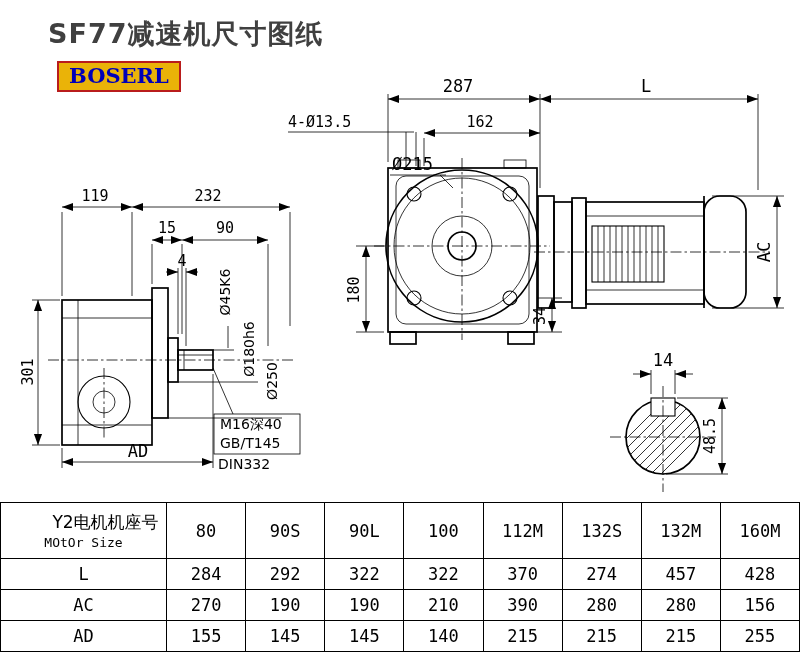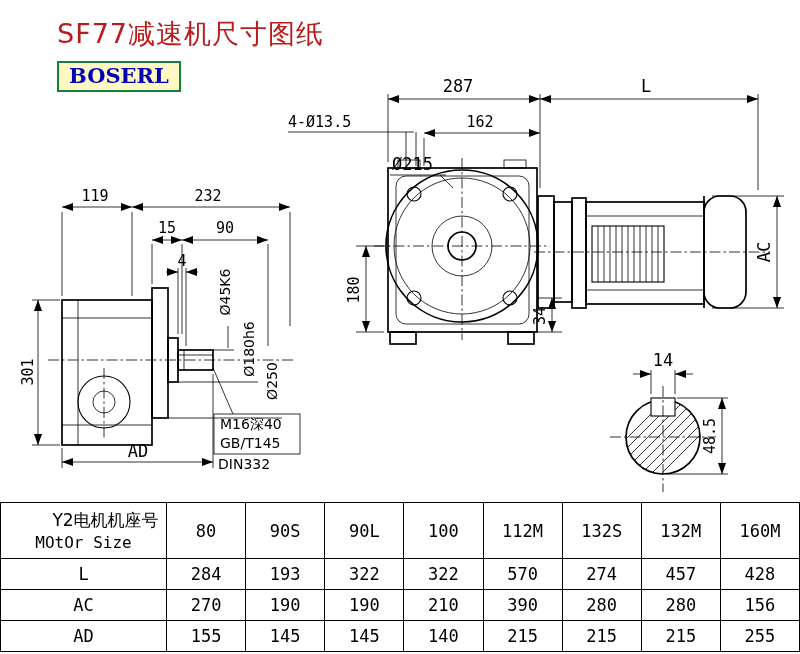--- a/index.html
+++ b/index.html
@@ -2,43 +2,43 @@
 <html><head>
 <meta charset="utf-8">
 <style>
   * { margin:0; padding:0; box-sizing:border-box; }
   html,body { background:#fff; }
   body { width:800px; height:654px; font-family:"DejaVu Sans", sans-serif; }
   #stage { position:relative; width:800px; height:654px; background:#fff; overflow:hidden; }
 
   #drawing { position:absolute; left:0; top:0; }
 
-  .title { position:absolute; left:57px; top:16px; font-size:27px; font-weight:normal;
-           color:#b91c1c; letter-spacing:1px; font-family:"DejaVu Sans", sans-serif; }
-  .logo  { position:absolute; left:57px; top:61px; border:2px solid #15803d; color:#0000b8;
+  .title { position:absolute; left:48px; top:16px; font-size:27px; font-weight:bold;
+           color:#404040; letter-spacing:1px; font-family:"DejaVu Sans", sans-serif; }
+  .logo  { position:absolute; left:57px; top:61px; border:2px solid #b91c1c; color:#0000b8;
            font-family:"DejaVu Serif", serif; font-weight:bold; font-size:21px;
-           padding:0 10px 2px 10px; background:#fef9c3; }
+           padding:0 10px 2px 10px; background:#eab308; }
 
   
   .ol { fill:none; stroke:#000; stroke-width:1.7; }
   .md { fill:none; stroke:#000; stroke-width:1.1; }
   .tn { fill:none; stroke:#000; stroke-width:0.8; }
   .cl { fill:none; stroke:#000; stroke-width:0.8; stroke-dasharray:11 3 2.5 3; }
   .dt  { font-family:"DejaVu Sans Mono", monospace; font-size:15px; fill:#000; }
   .dt2 { font-family:"DejaVu Sans Mono", monospace; font-size:17px; fill:#000; }
   .nt  { font-family:"DejaVu Sans", sans-serif; font-size:14px; fill:#000; }
 
   table.spec { position:absolute; left:0; top:502px; width:800px;
                border-collapse:collapse; table-layout:fixed; background:#fff; }
   table.spec td { border:1.6px solid #000; text-align:center; vertical-align:middle;
                   font-family:"DejaVu Sans Mono", monospace; font-size:17px; color:#000;
                   height:31px; padding:0; }
   table.spec tr.head td { height:56px; }
   .cellcn { font-size:17px; font-family:"DejaVu Sans", sans-serif; line-height:1.4;margin-left:44px; }
-  .cellen { font-size:16px; font-family:"DejaVu Sans Mono", monospace; line-height:1.2; }
+  .cellen { font-size:13px; font-family:"DejaVu Sans Mono", monospace; line-height:1.2; }
 </style>
 </head>
 <body>
 
 <div id="stage">
 
 <svg id="drawing" width="800" height="502" viewBox="0 0 800 502">
   <defs>
     <marker id="arr" viewBox="0 0 10 9" refX="10" refY="4.5" markerWidth="11" markerHeight="10" markerUnits="userSpaceOnUse" orient="auto-start-reverse">
       <path d="M0,0.8 L10,4.5 L0,8.2 z" fill="#000"></path>
@@ -250,24 +250,24 @@
     <td>90L</td>
     <td>100</td>
     <td>112M</td>
     <td>132S</td>
     <td>132M</td>
     <td>160M</td>
   </tr>
   <tr>
     <td>L</td>
     <td>284</td>
-    <td>193</td>
+    <td>292</td>
     <td>322</td>
     <td>322</td>
-    <td>570</td>
+    <td>370</td>
     <td>274</td>
     <td>457</td>
     <td>428</td>
   </tr>
   <tr>
     <td>AC</td>
     <td>270</td>
     <td>190</td>
     <td>190</td>
     <td>210</td>

